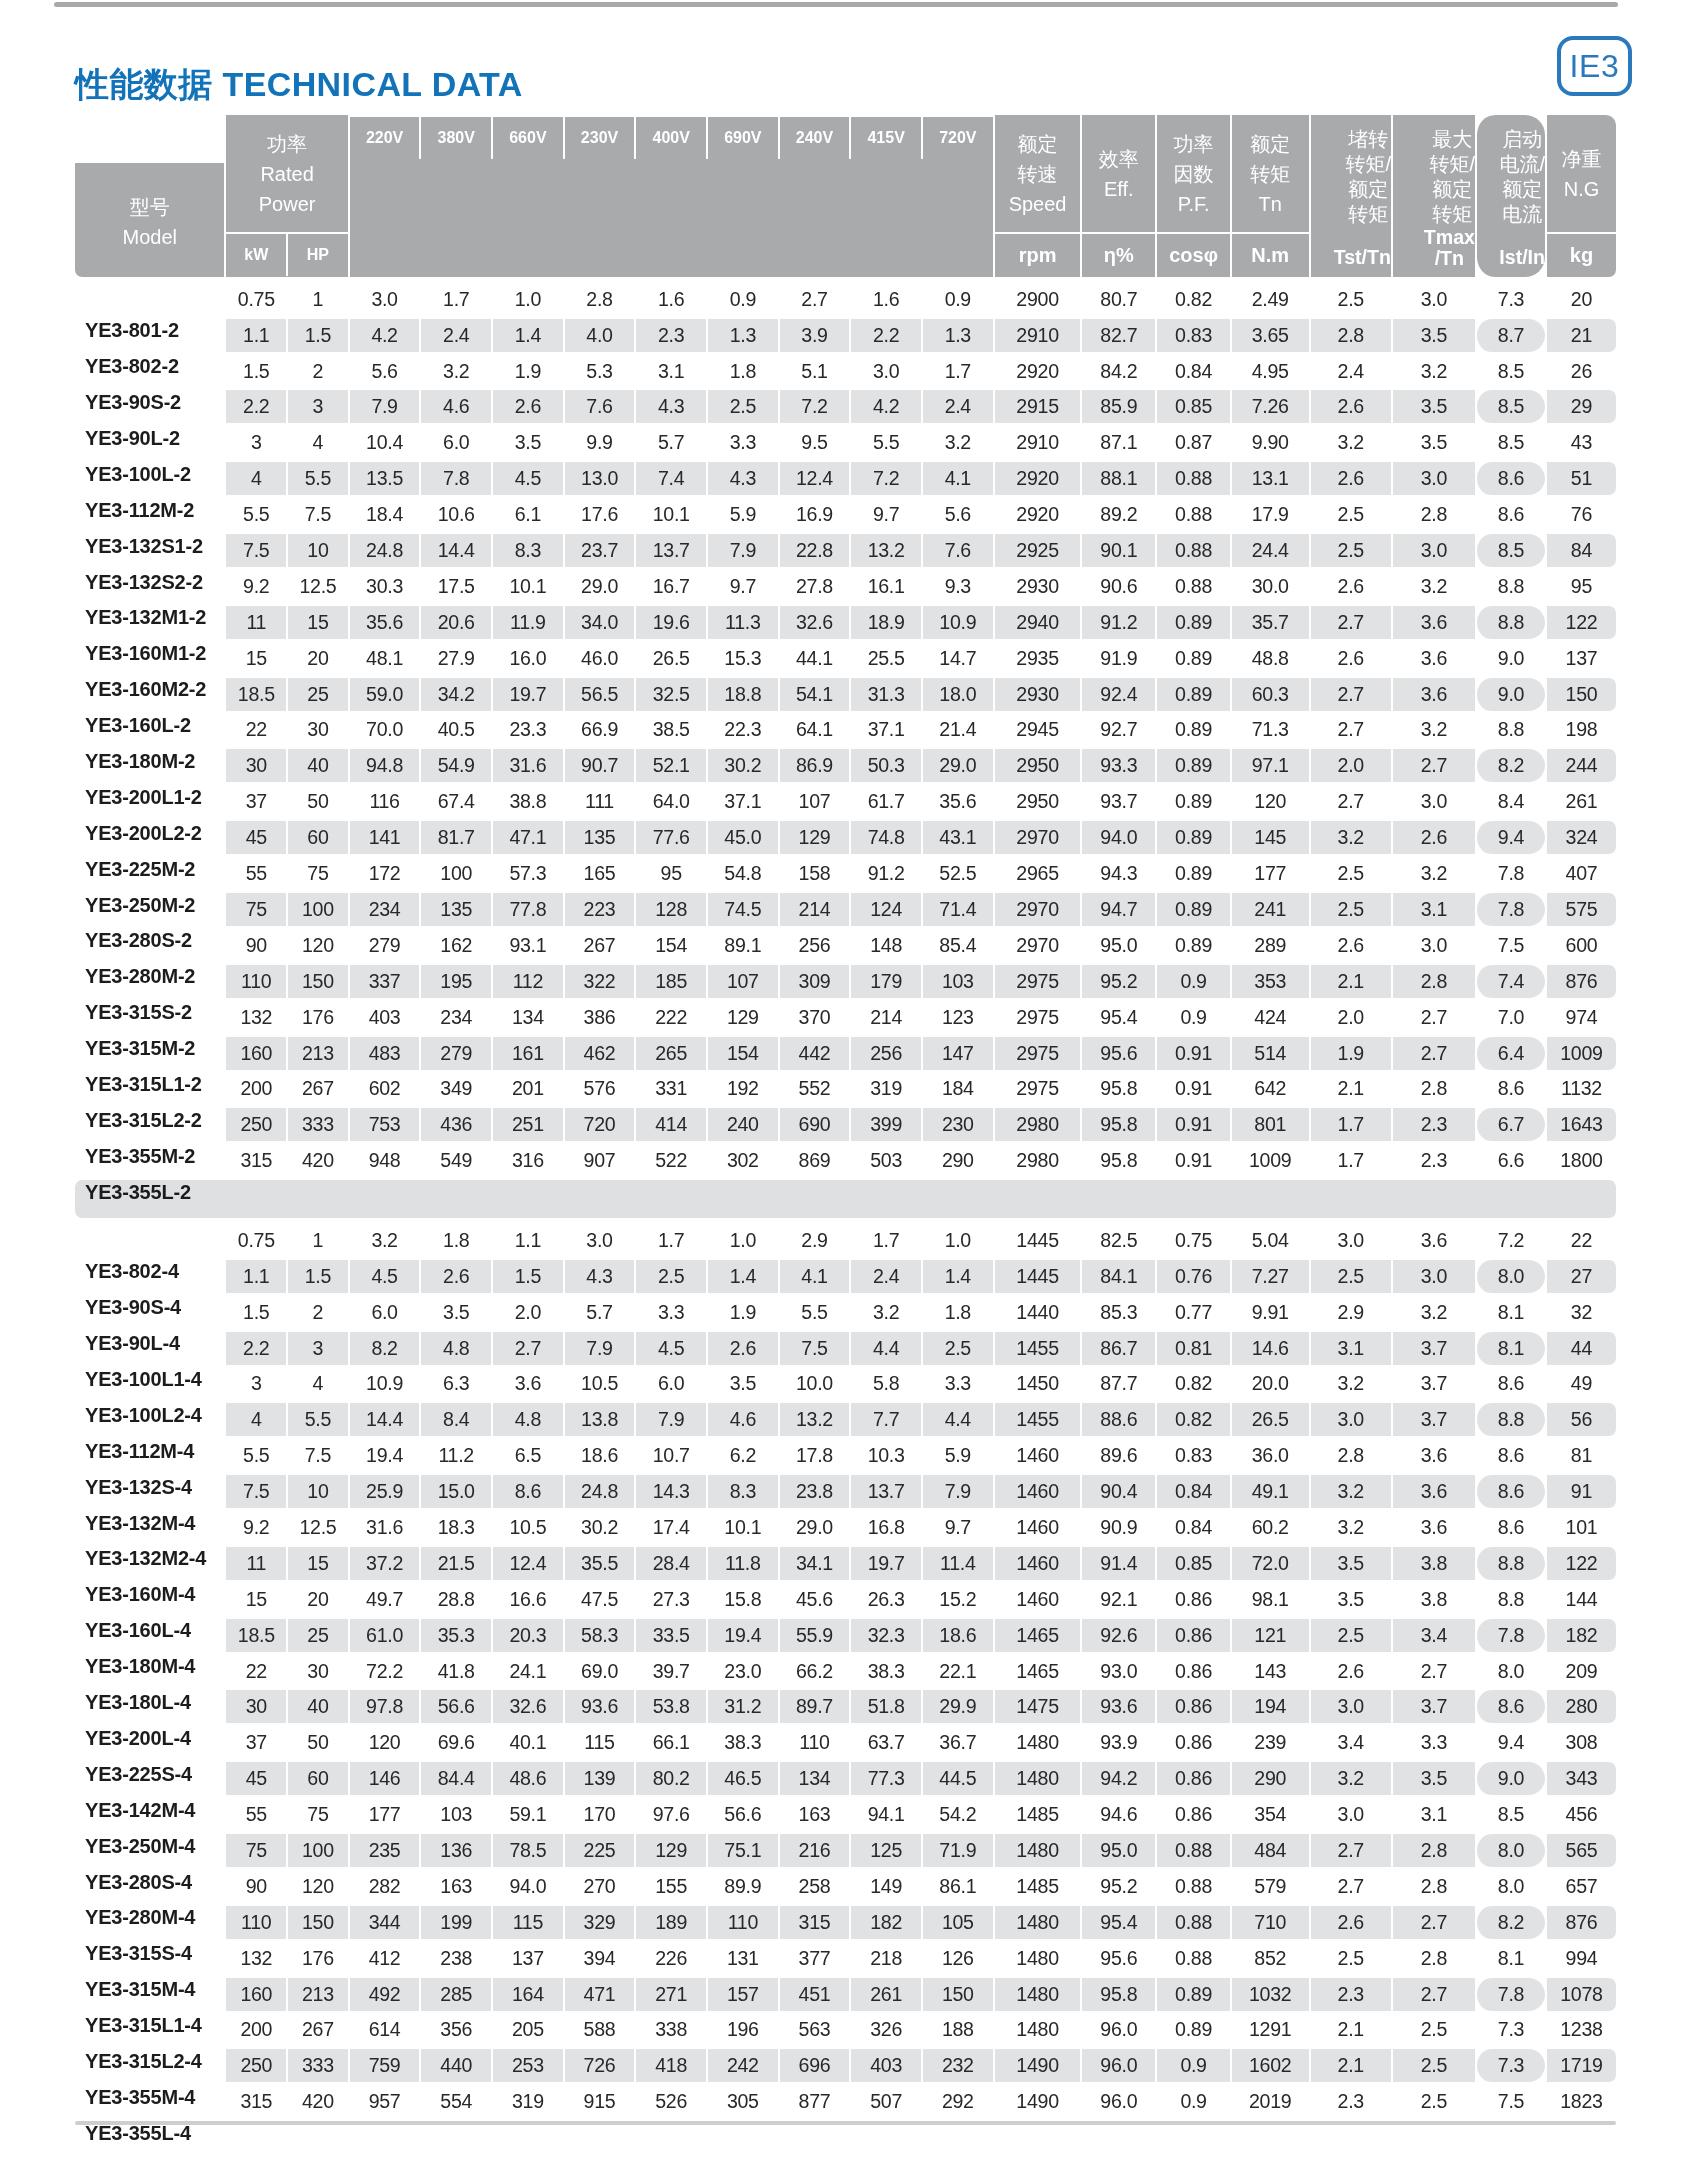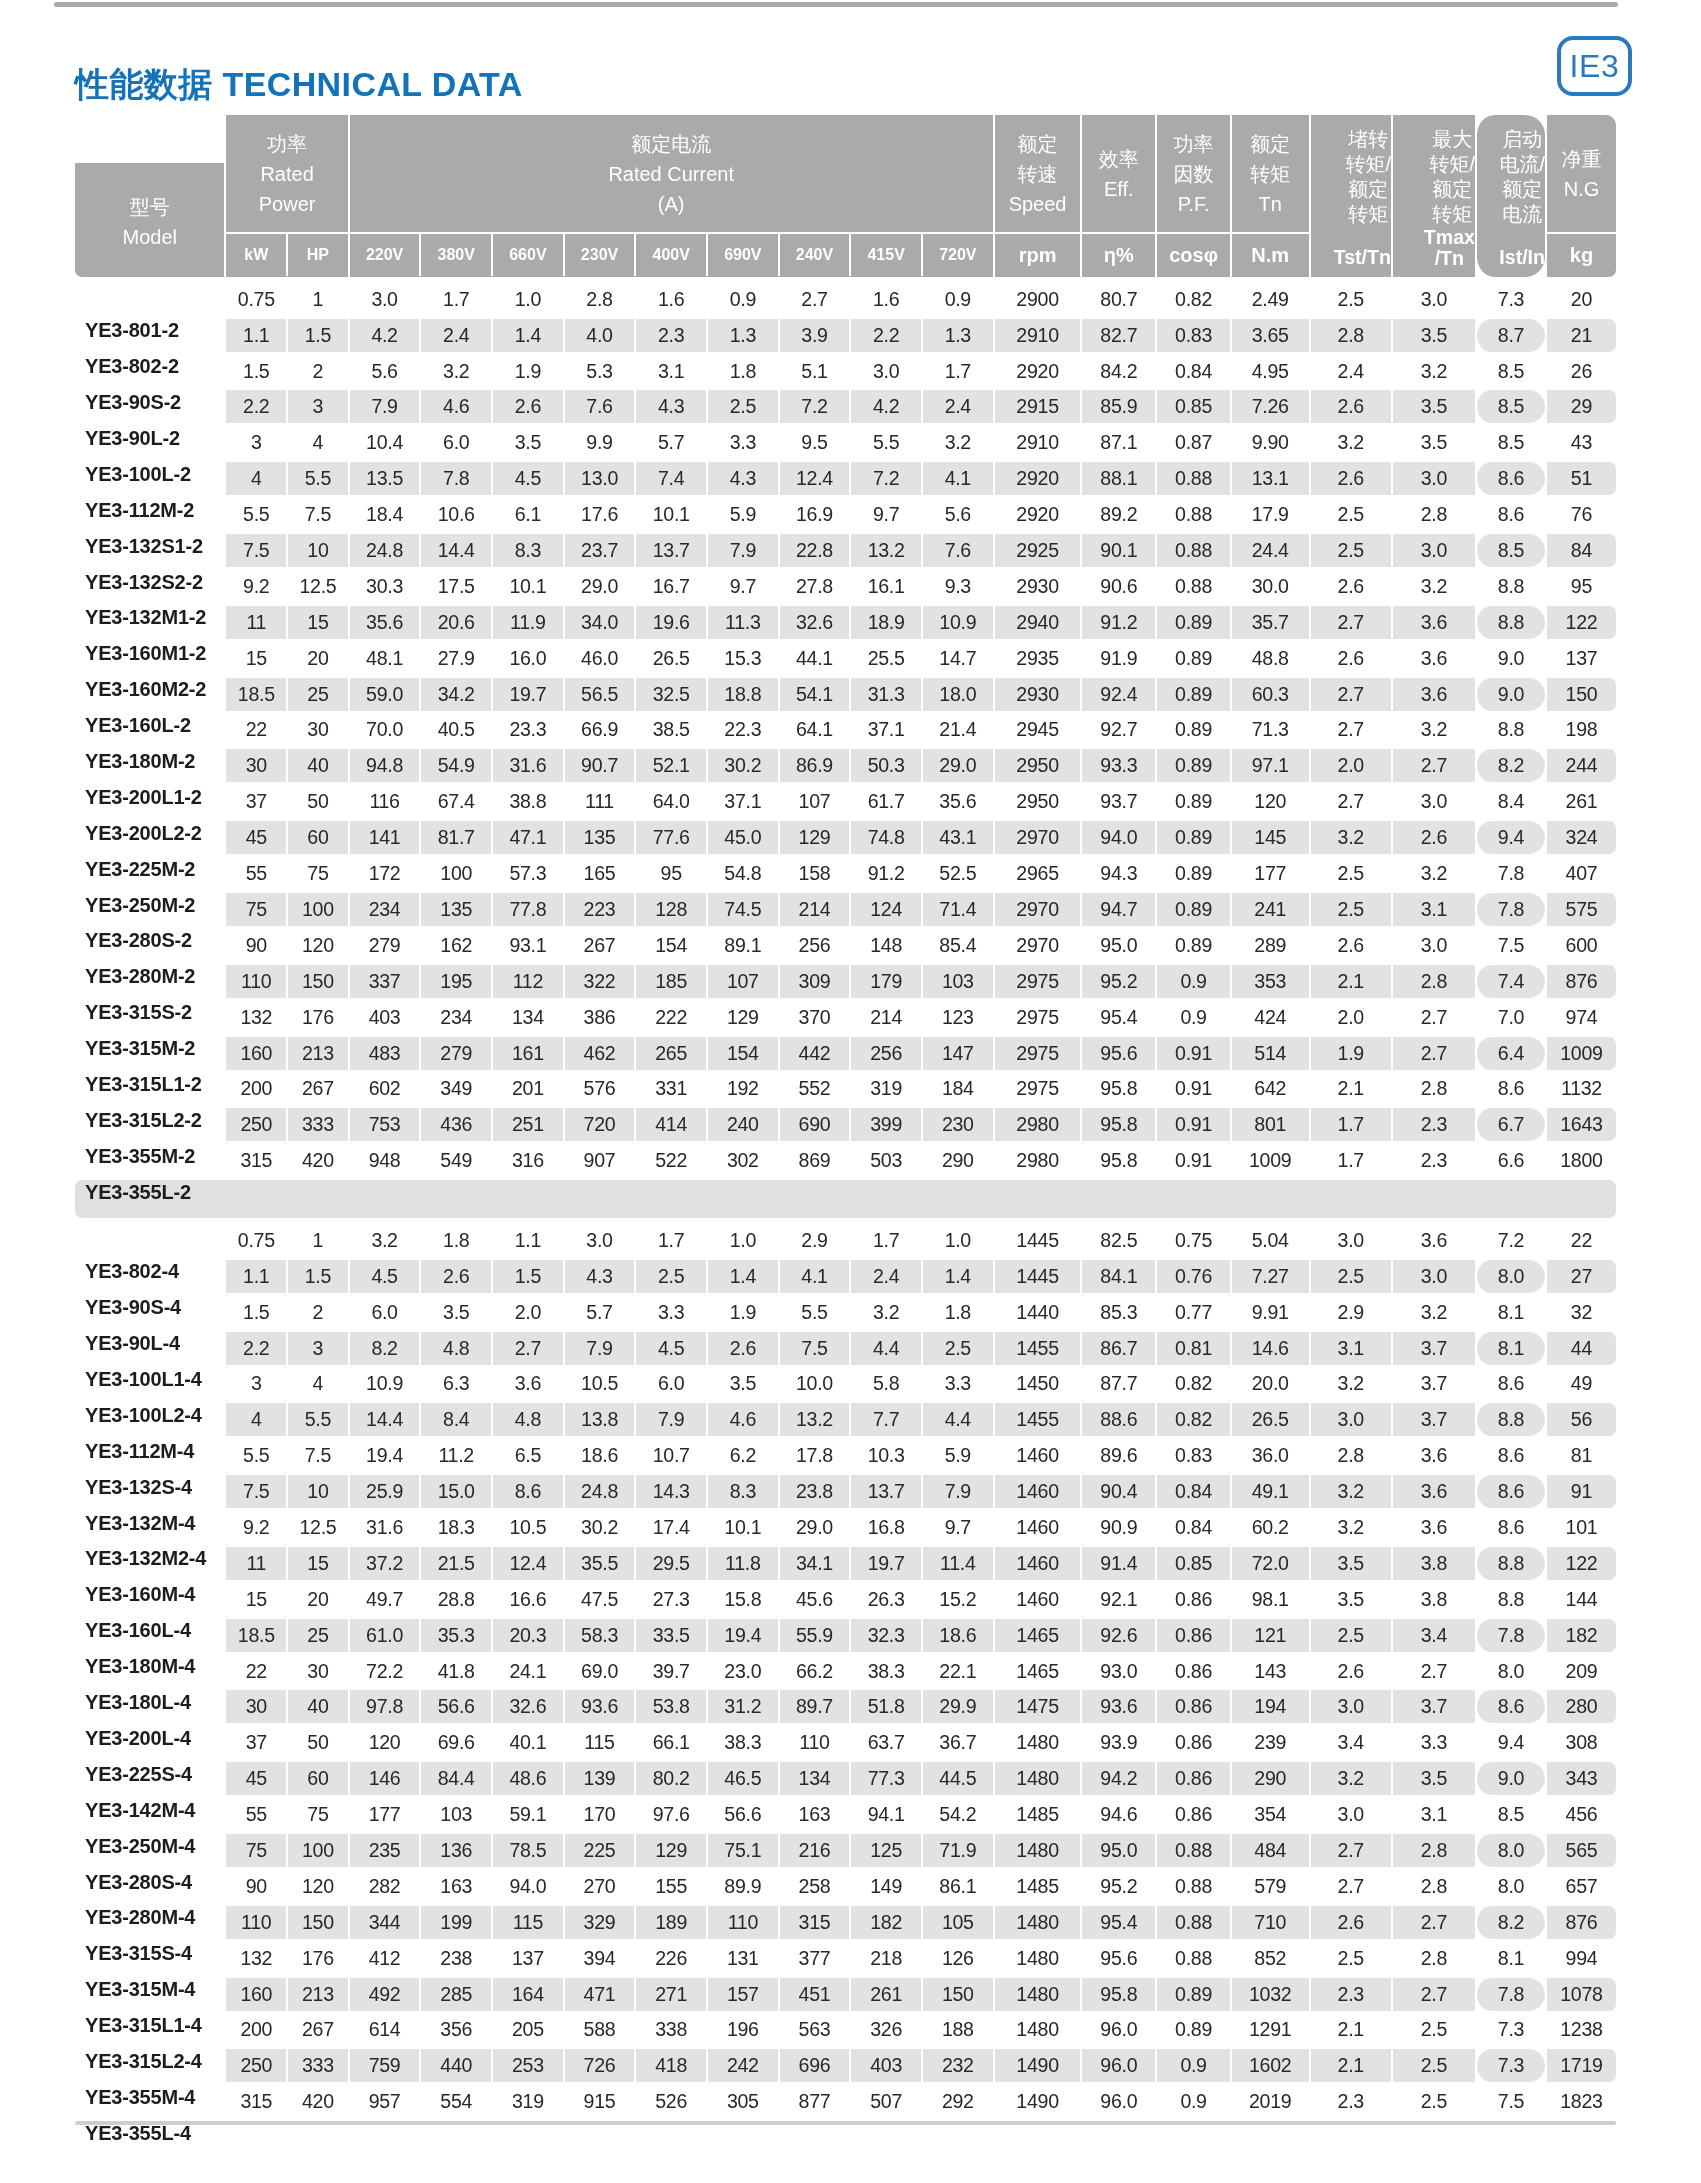--- a/index.html
+++ b/index.html
@@ -78,25 +78,20 @@
           <div class="hline">Rated</div>
           <div class="hline">Power</div>
         </div>
         <div class="h-units">
           <div class="hu">kW</div>
           <div class="hu">HP</div>
         </div>
       </div>
 
       <div class="hgroup g-current">
-        <div class="h-tall">
-          <div class="hline">额定电流</div>
-          <div class="hline">Rated Current</div>
-          <div class="hline">(A)</div>
-        </div>
         <div class="h-units">
           <div class="hu">220V</div>
           <div class="hu">380V</div>
           <div class="hu">660V</div>
           <div class="hu">230V</div>
           <div class="hu">400V</div>
           <div class="hu">690V</div>
           <div class="hu">240V</div>
           <div class="hu">415V</div>
           <div class="hu">720V</div>
@@ -934,21 +929,21 @@
           <div class="cell c-kg">101</div>
         </div>
         <div class="row shade">
           <div class="cell c-model model">YE3-160M-4</div>
           <div class="cell c-kw">11</div>
           <div class="cell c-hp">15</div>
           <div class="cell c-v">37.2</div>
           <div class="cell c-v">21.5</div>
           <div class="cell c-v">12.4</div>
           <div class="cell c-v">35.5</div>
-          <div class="cell c-v">29.5</div>
+          <div class="cell c-v">28.4</div>
           <div class="cell c-v">11.8</div>
           <div class="cell c-v">34.1</div>
           <div class="cell c-v">19.7</div>
           <div class="cell c-v">11.4</div>
           <div class="cell c-rpm">1460</div>
           <div class="cell c-eff">91.4</div>
           <div class="cell c-pf">0.85</div>
           <div class="cell c-nm">72.0</div>
           <div class="cell c-tst">3.5</div>
           <div class="cell c-tmax">3.8</div>

